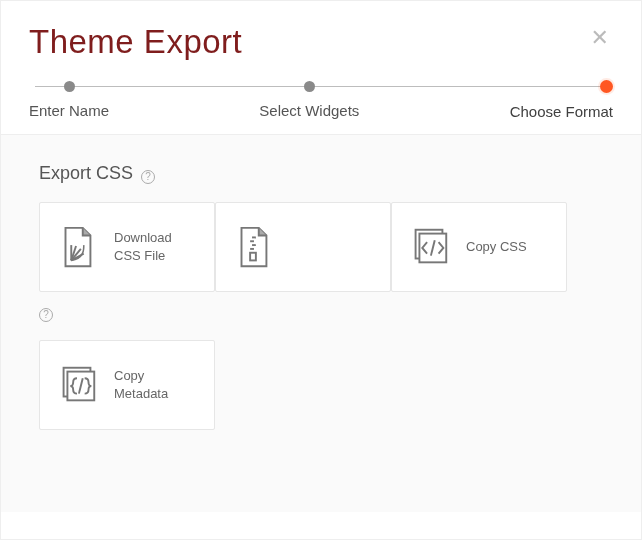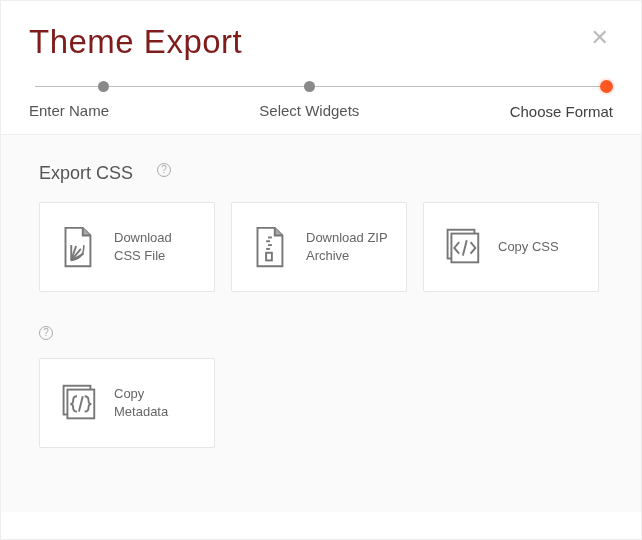--- a/index.html
+++ b/index.html
@@ -51,21 +51,21 @@
     justify-content: space-between;
     position: relative;
     z-index: 1;
   }
   .step {
     display: flex;
     flex-direction: column;
     align-items: center;
     min-width: 80px;
   }
-  .step:first-child { align-items: flex-end; }
+  .step:first-child { align-items: center; }
   .step:last-child { align-items: flex-end; }
   .step-dot {
     width: 11px;
     height: 11px;
     border-radius: 50%;
     background: #8a8a8a;
     margin-bottom: 10px;
   }
   .step.active .step-dot {
     background: #ff5722;
@@ -85,39 +85,38 @@
     padding: 28px 38px 30px 38px;
     margin-top: 14px;
     height: calc(100% - 160px);
   }
   .section-title {
     font-size: 18px;
     color: #555;
     font-weight: 400;
     margin-bottom: 18px;
     display: flex;
-    align-items: flex-start;
-    gap: 24px;
+    align-items: flex-end;
+    gap: 8px;
   }
   .help-icon {
     width: 14px;
     height: 14px;
     border: 1px solid #aaa;
     border-radius: 50%;
     color: #aaa;
     font-size: 10px;
     display: inline-flex;
     align-items: center;
     justify-content: center;
     line-height: 1;
   }
   .card-row {
     display: flex;
-    gap: 16px;
-    margin-bottom: 34px;
+    margin-bottom: 16px;
     flex-wrap: wrap;
   }
   .card {
     background: #fff;
     border: 1px solid #e6e6e6;
     border-radius: 2px;
     width: 176px;
     height: 90px;
     display: flex;
     align-items: center;
@@ -200,21 +199,20 @@
         <svg viewBox="0 0 48 48">
           <path d="M12 4 H30 L38 12 V44 H12 Z" stroke-width="2"></path>
           <path d="M30 4 V12 H38" stroke-width="2" fill="#aaa" stroke="#777"></path>
           <line x1="23" y1="14" x2="27" y2="14" stroke-width="2"></line>
           <line x1="21" y1="18" x2="25" y2="18" stroke-width="2"></line>
           <line x1="23" y1="22" x2="27" y2="22" stroke-width="2"></line>
           <line x1="21" y1="26" x2="25" y2="26" stroke-width="2"></line>
           <rect x="21" y="30" width="6" height="8" stroke-width="2"></rect>
         </svg>
       </div>
-      <div class="card-label">Download ZIP Archive</div>
     </div>
 
     <div class="card">
       <div class="card-icon">
         <svg viewBox="0 0 48 48">
           <rect x="10" y="6" width="28" height="30" stroke-width="2"></rect>
           <rect x="14" y="10" width="28" height="30" stroke-width="2" fill="#fff"></rect>
           <path d="M22 19 L17 25 L22 31" stroke-width="2"></path>
           <path d="M34 19 L39 25 L34 31" stroke-width="2"></path>
           <line x1="30" y1="17" x2="26" y2="33" stroke-width="2"></line>

